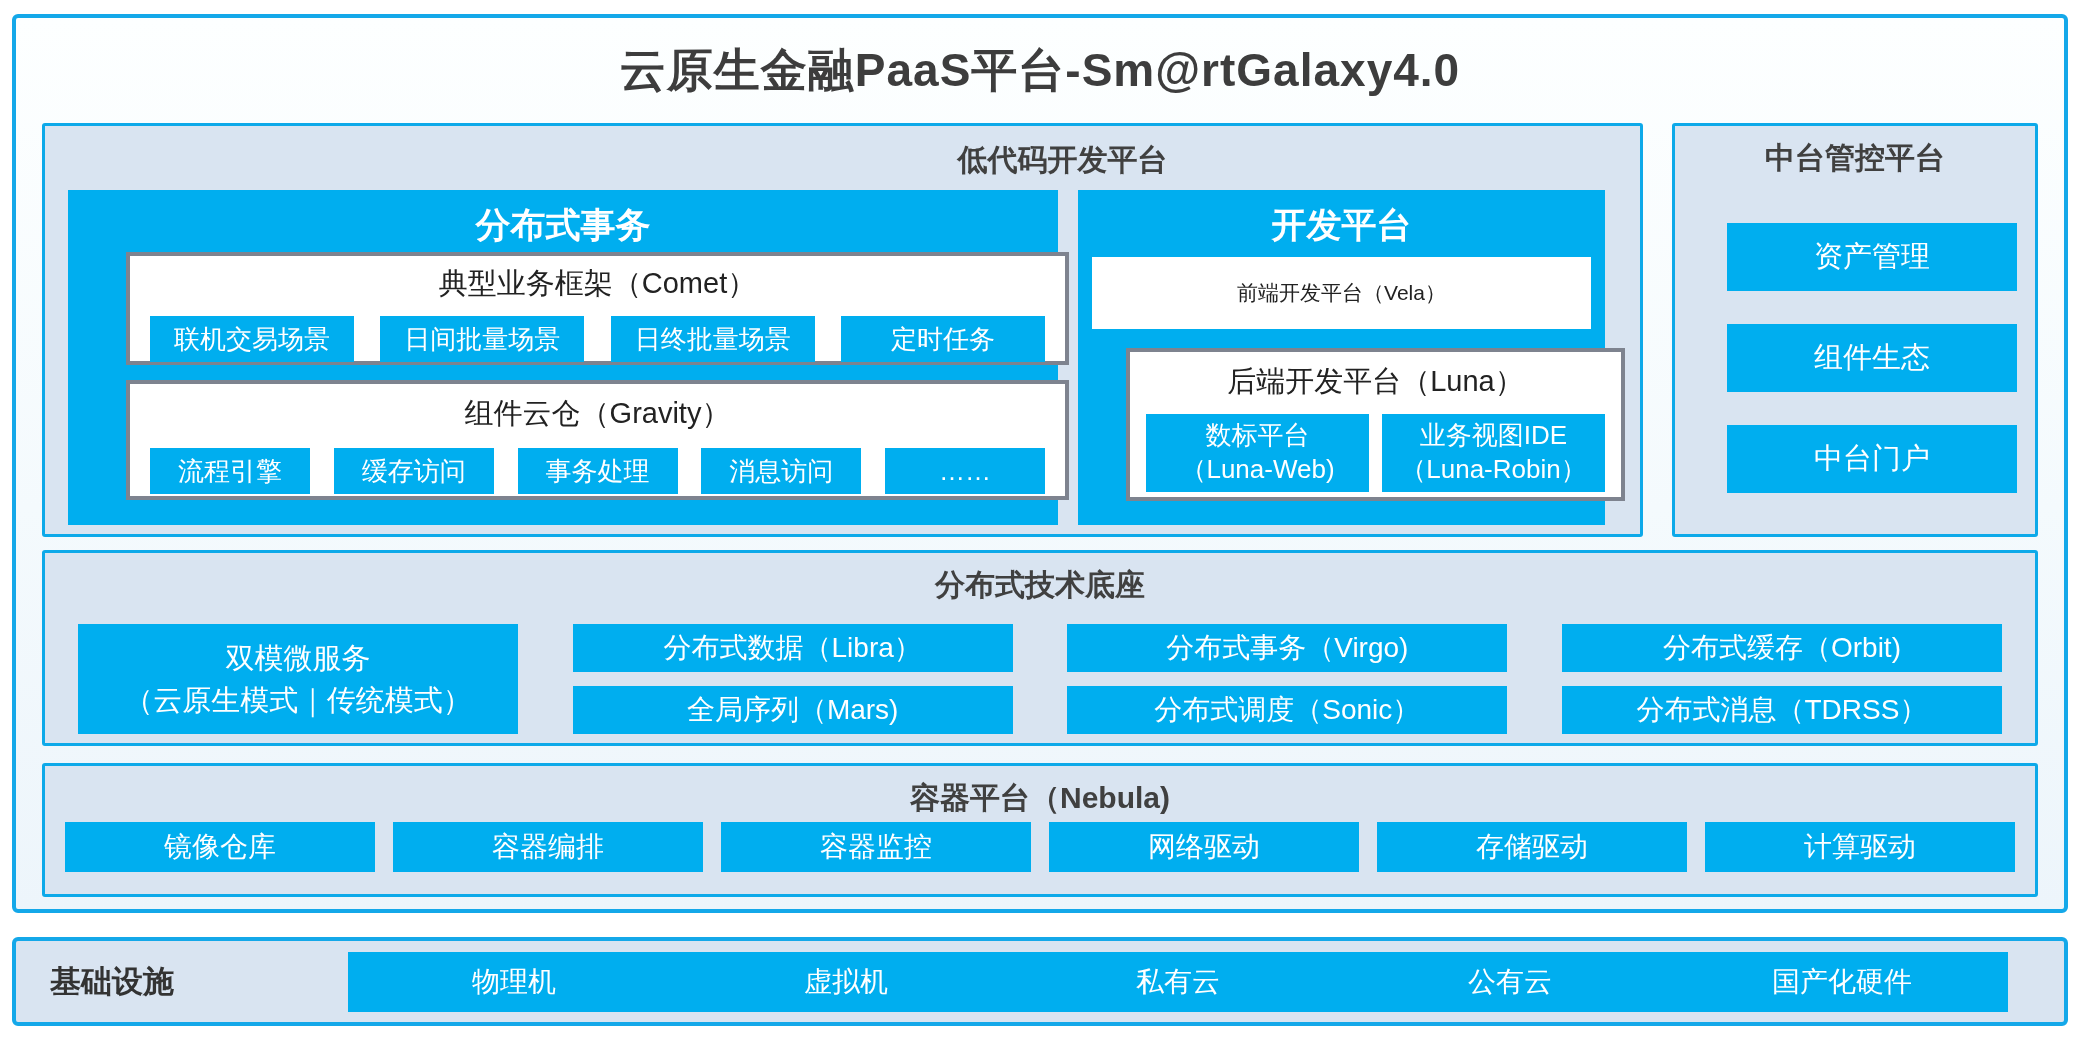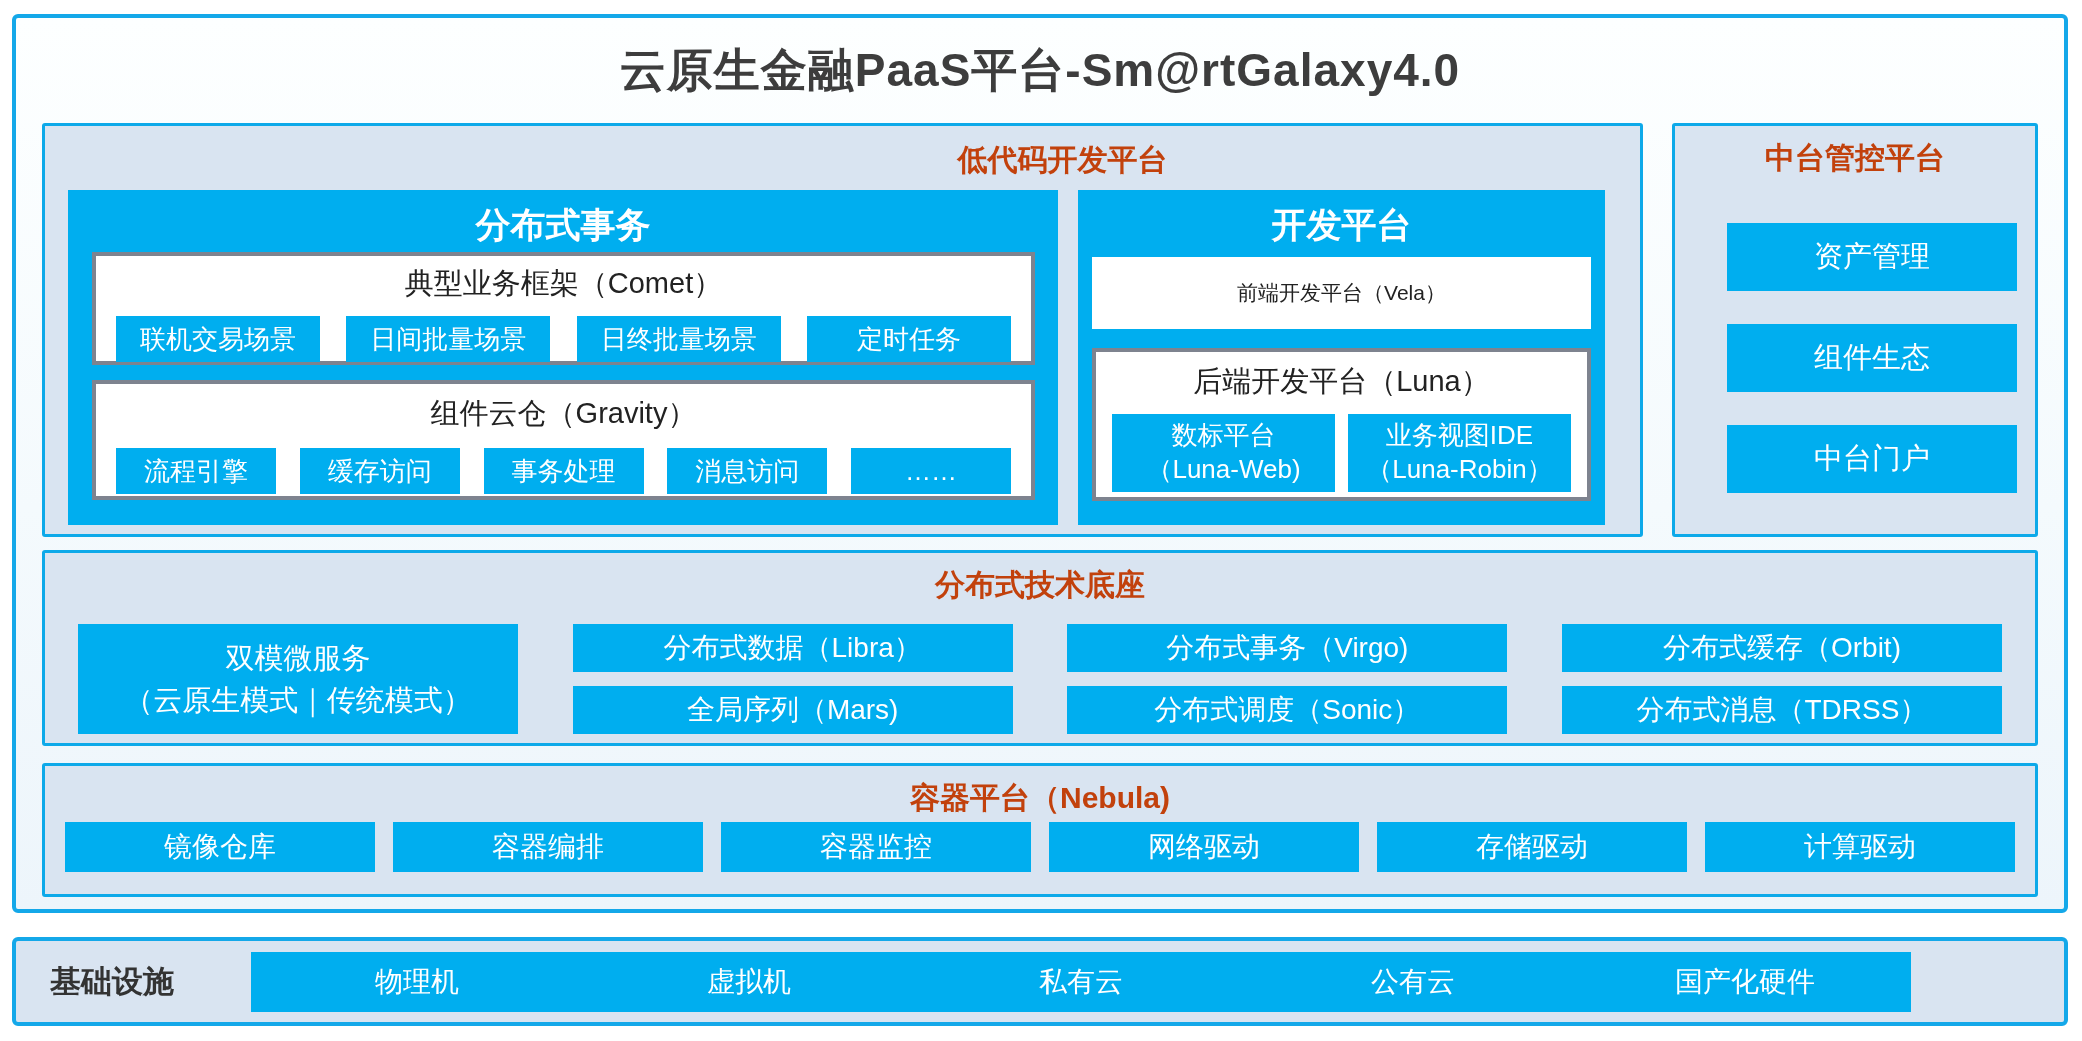--- a/index.html
+++ b/index.html
@@ -26,33 +26,33 @@
   
   .section{
     position:absolute;background:#d9e4f1;border:3px solid #0DA9E9;
     border-radius:3px;box-sizing:border-box;
   }
   #lowcode{left:26px;top:105px;width:1601px;height:414px;}
   #midplatform{left:1656px;top:105px;width:366px;height:414px;}
   #distributed{left:26px;top:532px;width:1996px;height:196px;}
   #nebula{left:26px;top:745px;width:1996px;height:134px;}
   .section-title{
-    text-align:center;font-size:30px;font-weight:bold;color:#c2410c;margin-top:12px;
+    text-align:center;font-size:30px;font-weight:bold;color:#404040;margin-top:12px;
   }
   .lowcode-title{position:absolute;top:14px;left:0;width:100%;margin-top:0;transform:translateX(220px);}
   
   .panel{position:absolute;background:#00AEEF;box-sizing:border-box;}
   #runtime-panel{left:23px;top:64px;width:990px;height:335px;}
   #dev-panel{left:1033px;top:64px;width:527px;height:335px;}
   .panel-title{
     text-align:center;color:#ffffff;font-size:35px;font-weight:bold;padding-top:12px;height:50px;
   }
   
   .white-box{position:absolute;background:#ffffff;box-sizing:border-box;}
-  .gray-border{border:4px solid #7E838F;}
+  .gray-border{border:4px solid #7E838F;margin-left:34px;}
   #comet-box{left:24px;top:62px;width:943px;height:113px;}
   #gravity-box{left:24px;top:190px;width:943px;height:120px;}
   #vela-box{left:14px;top:67px;width:499px;height:72px;display:flex;align-items:center;justify-content:center;
             font-size:21px;color:#222222;}
   #luna-box{left:14px;top:158px;width:499px;height:153px;}
   .box-label{text-align:center;font-size:29px;color:#222222;margin-top:8px;}
   #gravity-box .box-label{margin-top:10px;}
   #luna-box .box-label{margin-top:10px;}
   
   .btn{
@@ -72,21 +72,21 @@
   
   .dist-grid{display:flex;justify-content:space-between;padding:0 33px;margin-top:18px;}
   .dual-box{width:440px;height:110px;font-size:29px;line-height:1.45;}
   .dist-col{display:flex;flex-direction:column;gap:14px;}
   .dist-btn{width:440px;height:48px;font-size:28px;}
   
   .nebula-row{padding:0 20px;margin-top:3px;}
   .nebula-btn{width:310px;height:50px;font-size:28px;}
   
   .infra-label{margin-left:34px;font-size:31px;font-weight:bold;color:#333333;white-space:nowrap;}
-  .infra-buttons{flex:1;display:flex;justify-content:flex-start;margin-left:77px;margin-right:56px;}
+  .infra-buttons{flex:1;display:flex;justify-content:flex-end;margin-left:77px;margin-right:56px;}
   .infra-btn{width:332px;height:60px;font-size:28px;}
 </style>
 </head>
 <body>
 
 <div class="main-frame">
 
   <div class="page-title">云原生金融PaaS平台-Sm@rtGalaxy4.0</div>
 
   <div class="section" id="lowcode">

